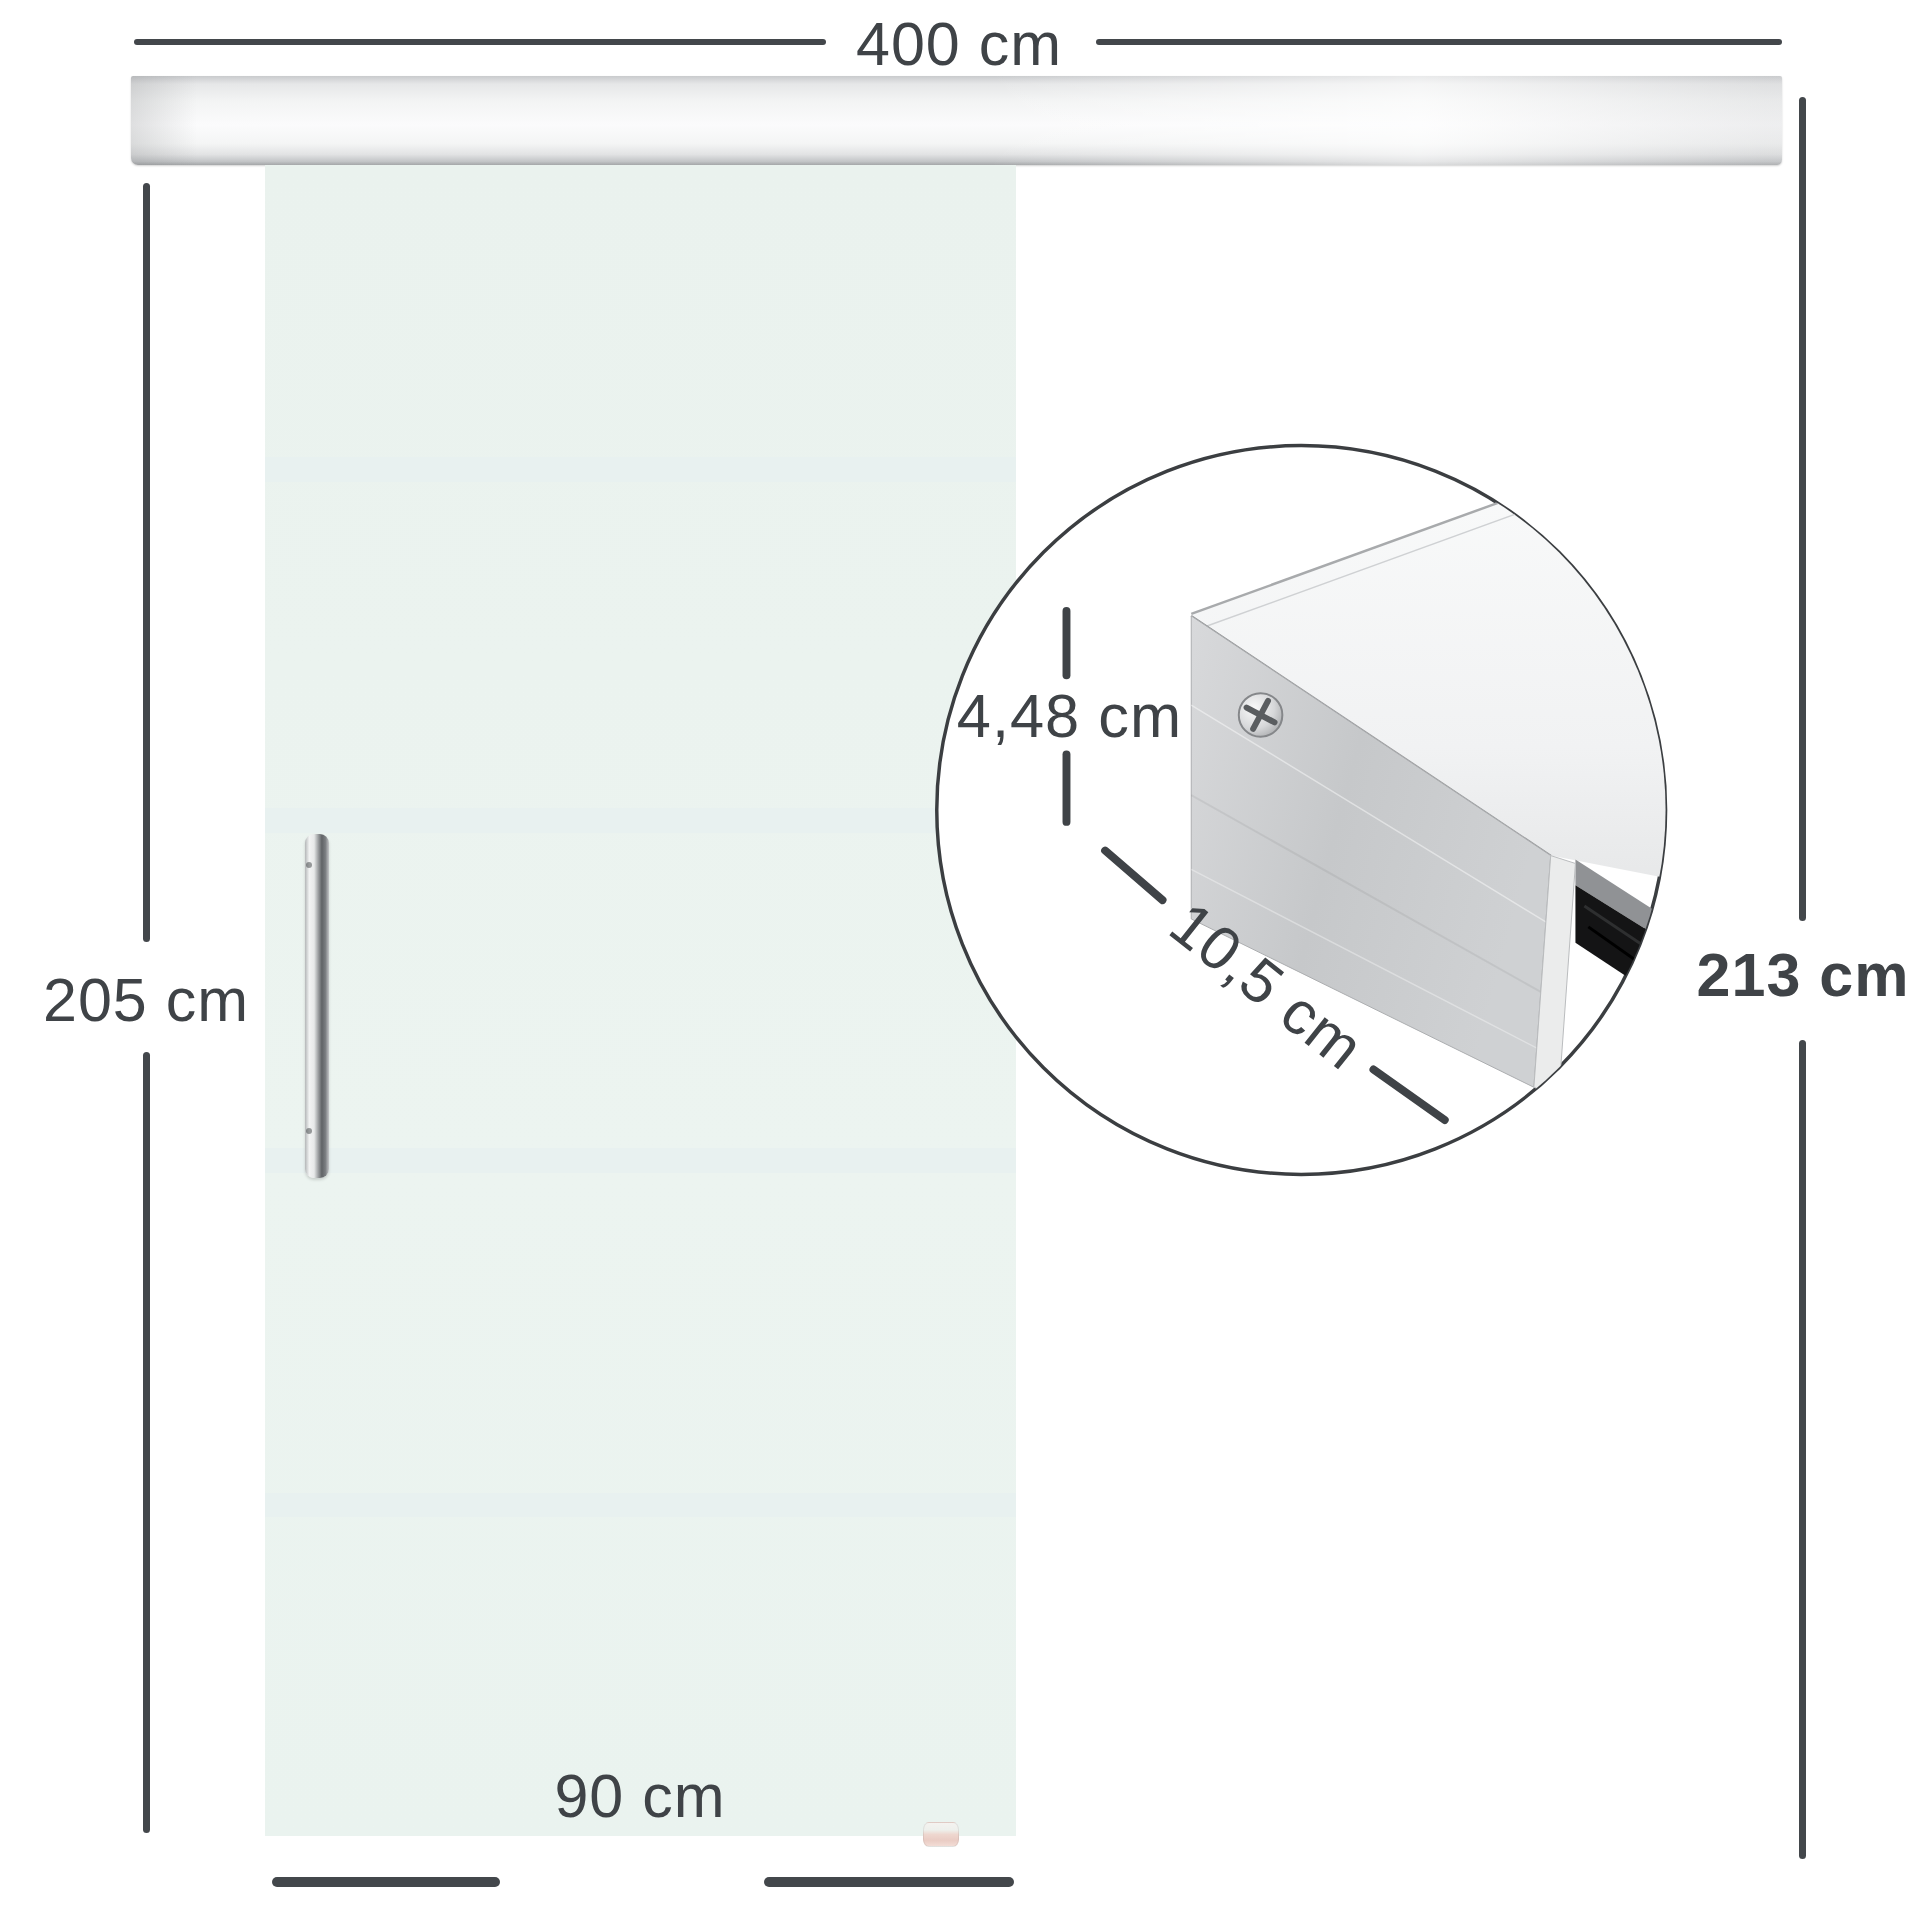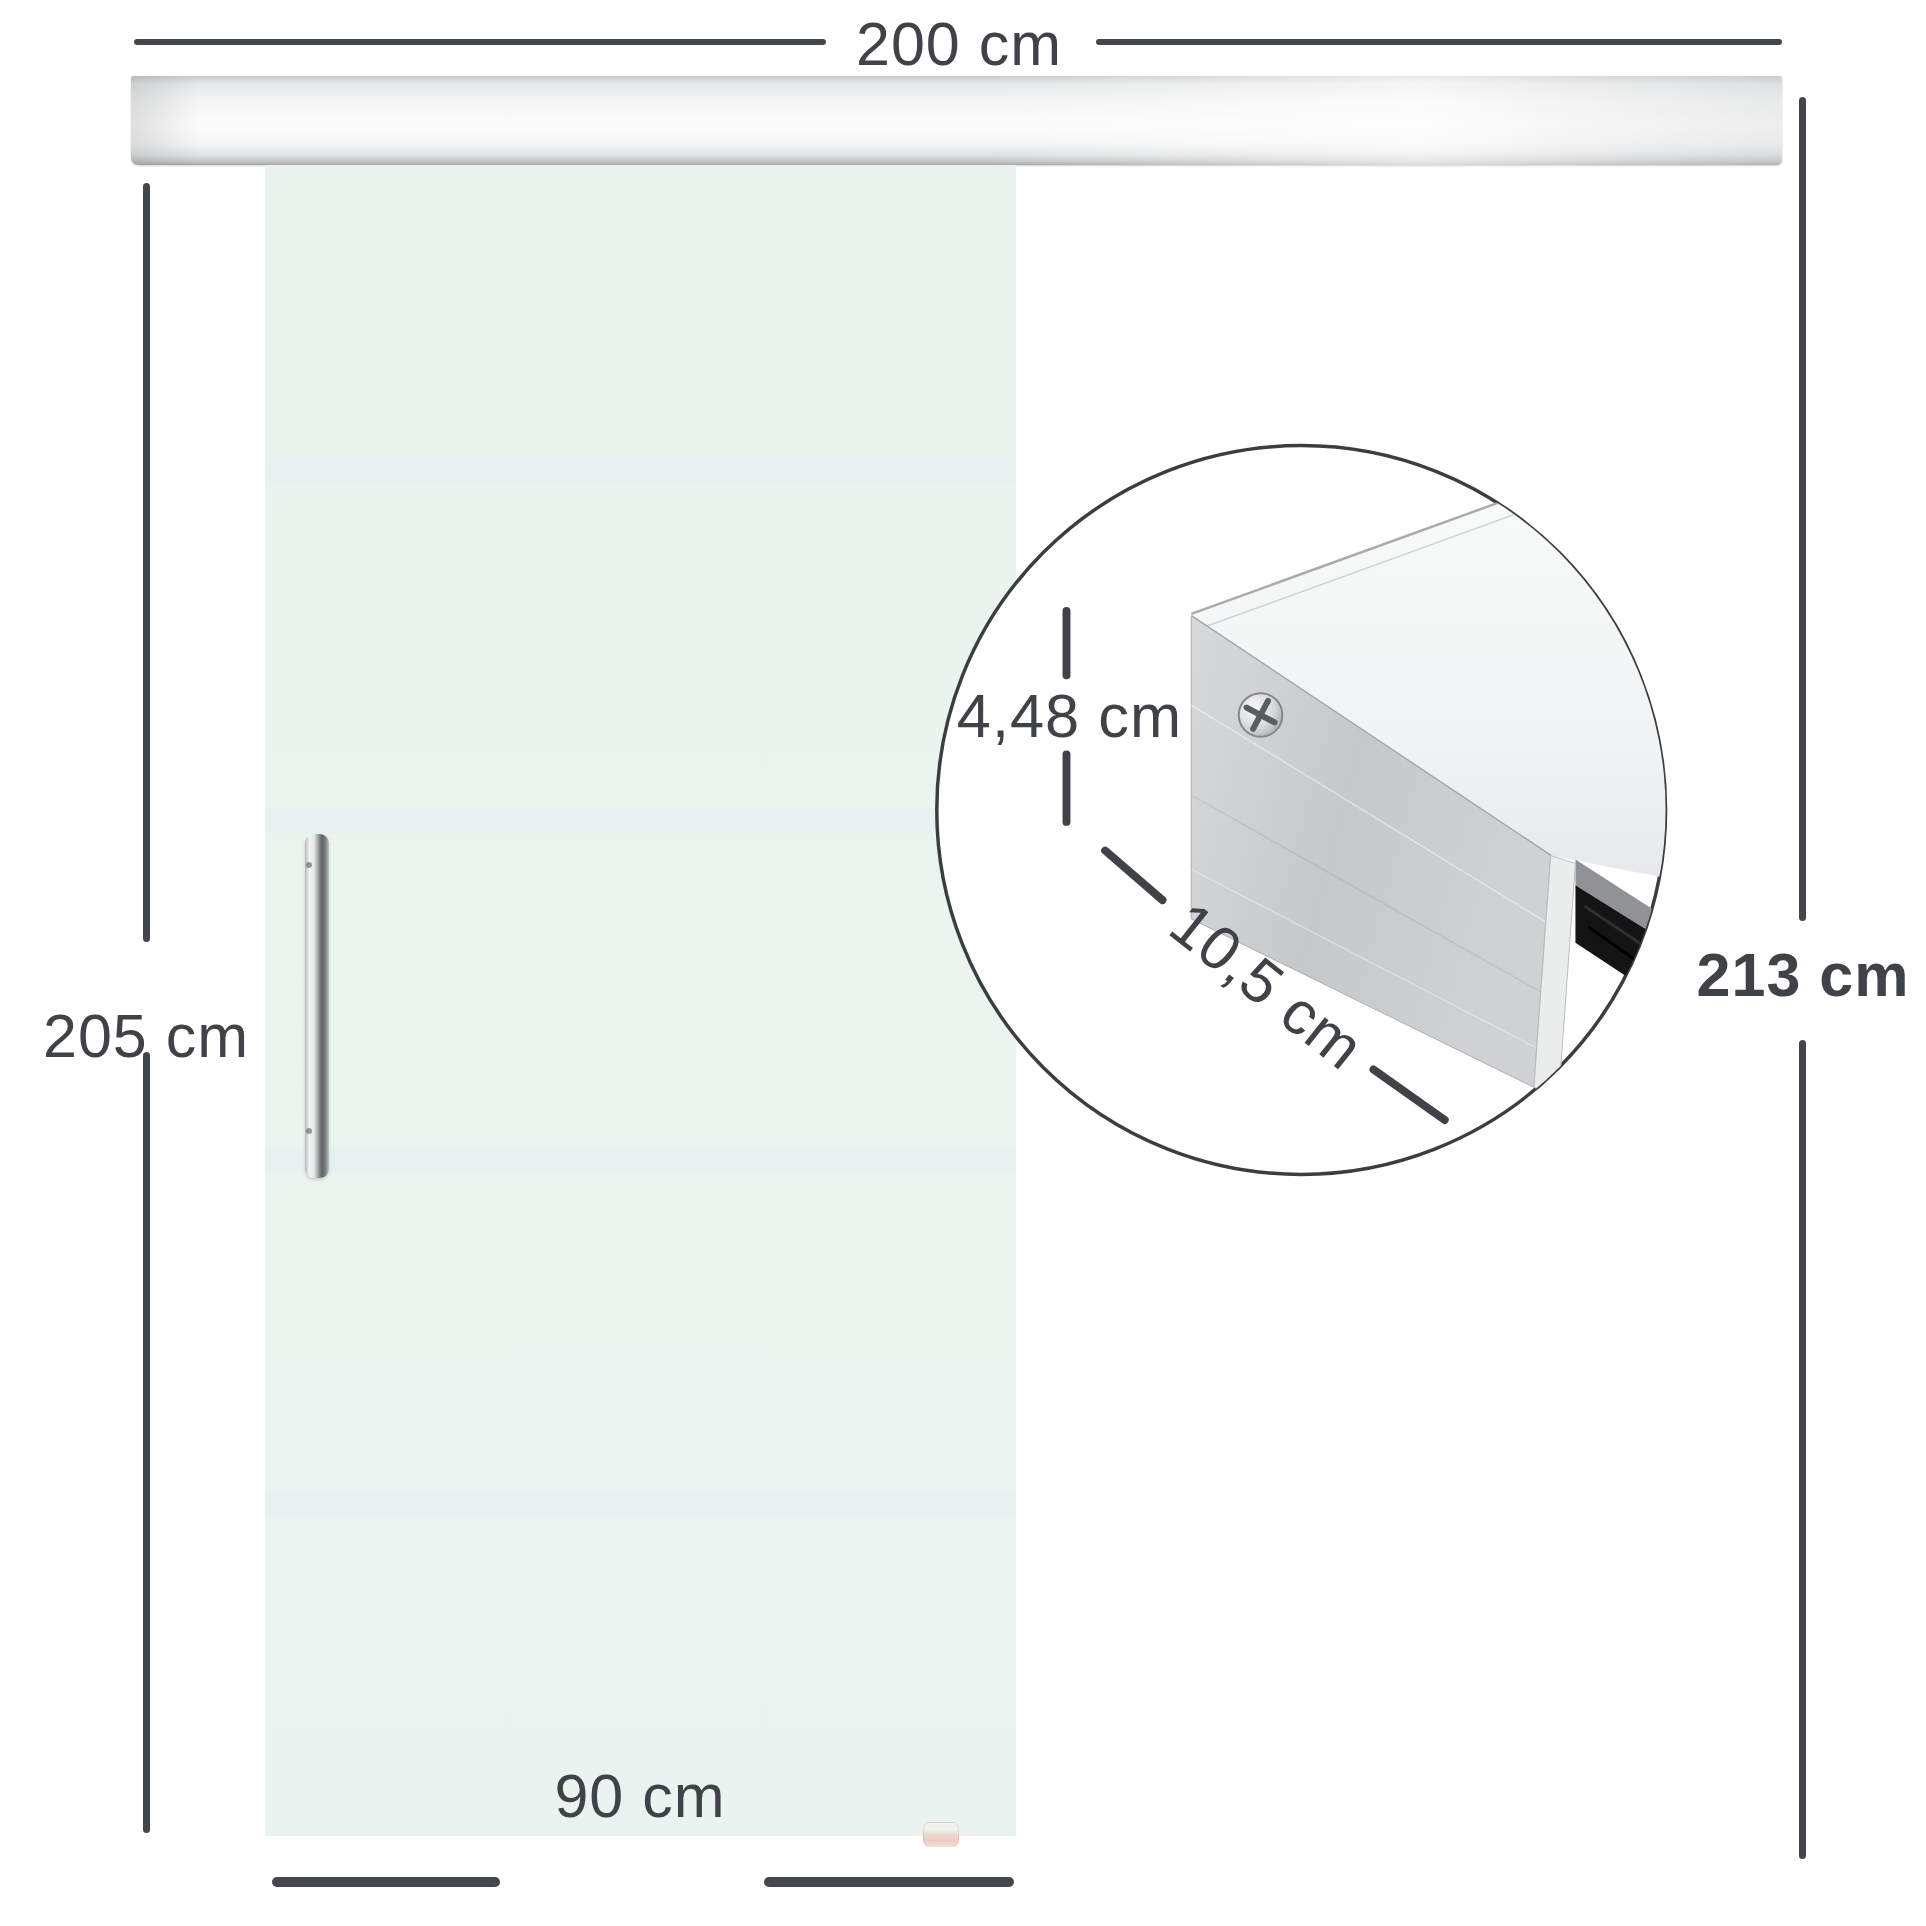--- a/index.html
+++ b/index.html
@@ -51,36 +51,36 @@
   
   .inset-svg{position:absolute;left:0;top:0;width:1927px;height:1927px;pointer-events:none;}
   .inset-svg text{font-family:"Liberation Sans",sans-serif;font-size:62px;fill:#3f4347;letter-spacing:1px;}
 </style>
 </head>
 <body>
 
 <div class="stage">
 
   <div class="dim-seg" style="left:134px;top:39px;width:692px;height:6px;"></div>
-  <div class="dim-label" style="left:959px;top:44px;">200 cm</div>
+  <div class="dim-label" style="left:959px;top:44px;">400 cm</div>
   <div class="dim-seg" style="left:1096px;top:39px;width:686px;height:6px;"></div>
 
   <div class="rail"></div>
 
   <div class="door">
     <div class="glass-stripe" style="top:292px;"></div>
     <div class="glass-stripe" style="top:643px;"></div>
     <div class="glass-stripe" style="top:983px;"></div>
     <div class="glass-stripe" style="top:1328px;height:24px;"></div>
     <div class="handle"></div>
   </div>
   <div class="floor-guide"></div>
 
   <div class="dim-seg" style="left:143px;top:183px;width:7px;height:759px;"></div>
-  <div class="dim-label" style="left:146px;top:1000px;margin-top:36px;">205 cm</div>
+  <div class="dim-label" style="left:146px;top:1000px;">205 cm</div>
   <div class="dim-seg" style="left:143px;top:1052px;width:7px;height:781px;"></div>
 
   <div class="dim-seg" style="left:1799px;top:97px;width:7px;height:824px;"></div>
   <div class="dim-label" style="left:1803px;top:975px;font-weight:bold;">213 cm</div>
   <div class="dim-seg" style="left:1799px;top:1040px;width:7px;height:819px;"></div>
 
   <div class="dim-seg" style="left:272px;top:1877px;width:228px;height:10px;"></div>
   <div class="dim-label" style="left:640px;top:1796px;">90 cm</div>
   <div class="dim-seg" style="left:764px;top:1877px;width:250px;height:10px;"></div>
 

